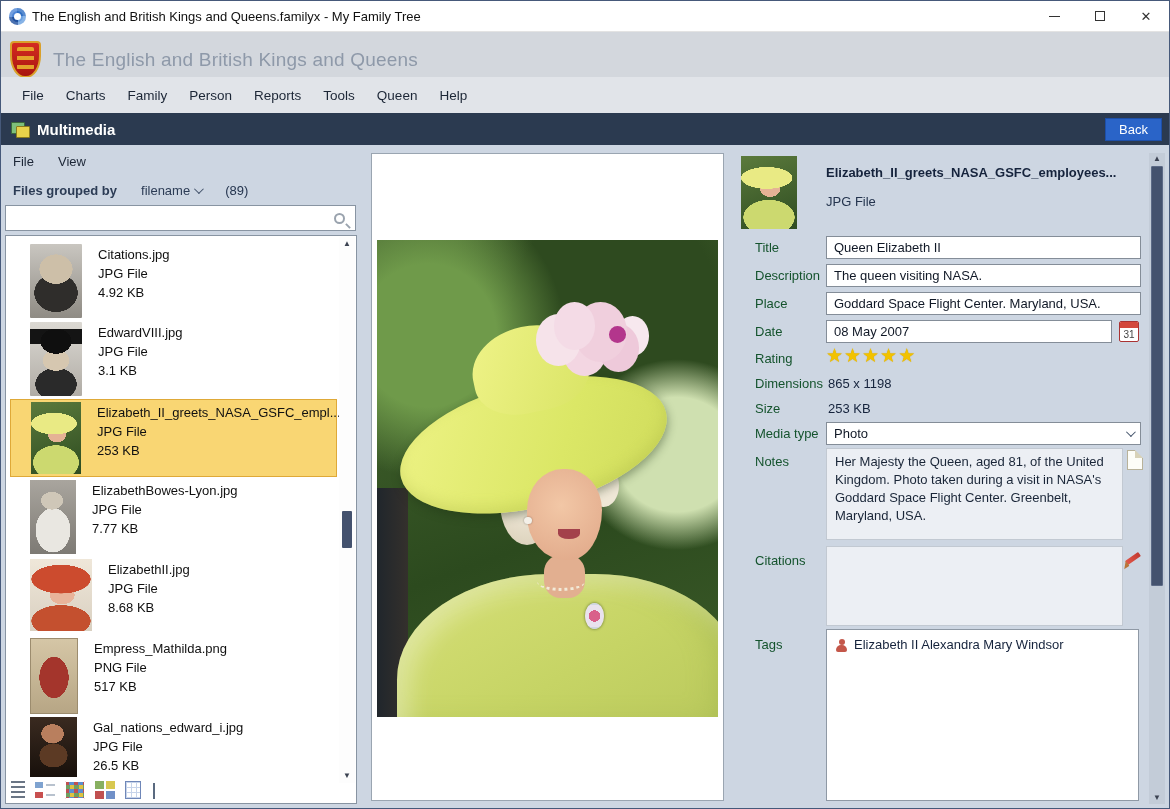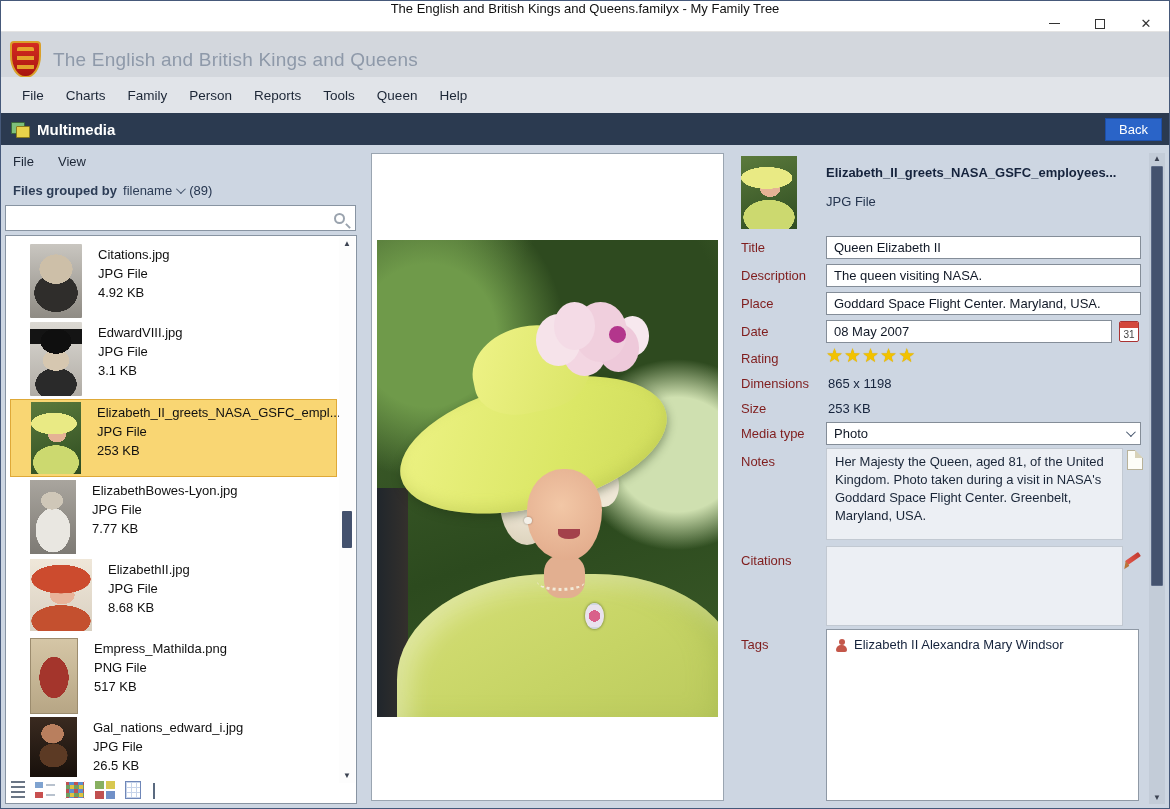--- a/index.html
+++ b/index.html
@@ -4,21 +4,21 @@
 <style>
   * { margin:0; padding:0; box-sizing:border-box; }
   html,body { width:1170px; height:809px; overflow:hidden; background:#9aa5b5; }
   .app {
     position:relative; width:1170px; height:809px;
     font-family:"Liberation Sans", sans-serif;
     background:#cdd6e2; border:1px solid #46597a; overflow:hidden;
   }
 
   
-  .titlebar { position:absolute; left:0; top:0; width:100%; height:31px; background:#fff; display:flex; align-items:center; border-bottom:1px solid #e3e3e3;flex-direction:column;}
+  .titlebar { position:absolute; left:0; top:0; width:100%; height:31px; background:#fff; display:flex; align-items:center; border-bottom:1px solid #e3e3e3;}
   .app-icon { width:17px; height:17px; margin:0 6px 0 8px; border-radius:50%;
     background: conic-gradient(#2f6fc4 0 25%, #6aa0e0 25% 50%, #1f4f9e 50% 75%, #4f86d6 75% 100%);
     box-shadow: inset 0 0 0 3px #fff3; position:relative; }
   .app-icon::after{content:""; position:absolute; inset:5px; background:#fff; border-radius:50%;}
   .titlebar-text { font-size:13px; color:#111; }
   .win-controls { margin-left:auto; display:flex; height:100%; }
   .win-btn { width:46px; height:100%; display:flex; align-items:center; justify-content:center; color:#333; font-size:13px; }
   .glyph-min { width:11px; height:0; border-top:1px solid #333; display:block; }
   .glyph-max { width:10px; height:10px; border:1px solid #333; display:block; }
 
@@ -41,21 +41,21 @@
   .mm-icon::after { content:""; position:absolute; left:5px; top:4px; width:12px; height:10px; background:#e8d24a; border:1px solid #8a7b1e; border-radius:1px;}
   .mm-title { color:#fff; font-size:15px; font-weight:bold; }
   .back-btn { margin-left:auto; margin-right:7px; background:#2a64c8; color:#fff; font-size:13px; border:1px solid #1d4fa8; padding:3px 13px; cursor:pointer; font-family:inherit;}
 
   
   .content { position:absolute; left:0; top:144px; width:1170px; height:665px; background:#cdd6e2; }
 
   
   .lp-menu { position:absolute; left:12px; top:9px; display:flex; gap:24px; }
   .lp-menu span { font-size:13px; color:#1c2636; }
-  .group-row { position:absolute; left:12px; top:38px; font-size:13px; color:#24344e; display:flex; align-items:center; gap:6px;}
+  .group-row { position:absolute; left:12px; top:38px; font-size:13px; color:#24344e; display:flex; align-items:center; gap:24px;}
   .group-label { font-weight:bold; color:#2c3c55; }
   .group-value { color:#2c3c55; display:flex; align-items:center; gap:4px;}
   .chev { width:7px; height:7px; border-right:1.5px solid #44546c; border-bottom:1.5px solid #44546c; transform:rotate(45deg) translateY(-2px); display:inline-block; }
   .search-box { position:absolute; left:4px; top:60px; width:351px; height:26px; background:#fff; border:1px solid #8894a2; display:flex; align-items:center;}
   .search-input { flex:1; border:none; outline:none; height:100%; font-size:13px; padding:0 6px; font-family:inherit; background:transparent;}
   .mag { width:11px; height:11px; border:2px solid #9aa3ae; border-radius:50%; position:relative; margin-right:10px;}
   .mag::after { content:""; position:absolute; width:6px; height:2px; background:#9aa3ae; transform:rotate(45deg); left:9px; top:10px;}
 
   .filelist { position:absolute; left:4px; top:90px; width:352px; height:569px; background:#fff; border:1px solid #8894a2; overflow:hidden;}
   .fitem { position:absolute; left:4px; width:327px; height:78px; display:flex; align-items:flex-start; padding:2px 0 0 20px; }
@@ -106,21 +106,21 @@
   .ph-earring { position:absolute; left:43.2%; top:58%; width:2.2%; height:1.6%; background:#f4f0e8; border-radius:50%; box-shadow:0 0 2px #0006;}
   .ph-necklace { position:absolute; left:47%; top:69.5%; width:14%; height:4%; border-bottom:3px dotted #f2ead8; border-radius:50%;}
   .ph-brooch { position:absolute; left:61%; top:76%; width:5.5%; height:5.5%; background:radial-gradient(circle,#d9608a 0 35%, #e9e2ee 36% 70%, #cfd6e2 71%); border-radius:50%; box-shadow:0 0 3px #5a682f;}
 
   
   .rp { position:absolute; left:735px; top:0; width:412px; height:665px; font-size:13px; }
   .rp-thumb { position:absolute; left:5px; top:11px; }
   .rp-avatar { width:56px; height:73px; }
   .rp-fname { position:absolute; left:90px; top:20px; font-weight:bold; color:#15233c; font-size:13px; }
   .rp-ftype { position:absolute; left:90px; top:49px; color:#24344e; }
-  .rlabel { position:absolute; left:5px; color:#7f1d1d; }
+  .rlabel { position:absolute; left:19px; color:#14532d; }
   .rinput { position:absolute; left:90px; width:315px; height:23px; background:#fff; border:1px solid #848d98; font-size:13px; font-family:inherit; color:#101826; padding:2px 7px; outline:none;}
   .rstatic { position:absolute; left:92px; color:#15233c; }
   .stars { position:absolute; left:90px; color:#f2c200; font-size:19px; letter-spacing:1px; text-shadow:0 0 1px #c89b00;}
   .rselect { position:absolute; left:90px; width:315px; height:23px; background:#fff; border:1px solid #848d98; display:flex; align-items:center; padding:0 7px; color:#101826; cursor:default;gap:40px;}
   .rselect .chev { margin-left:auto; }
   .rbox { position:absolute; left:90px; width:297px; background:#eceff4; border:1px solid #c2c9d2; color:#1a2638; padding:4px 8px; line-height:18px; font-size:13px;}
   .tagbox { position:absolute; left:90px; width:313px; background:#fff; border:1px solid #8f99a5; display:flex; align-items:flex-start; gap:7px; padding:7px 9px; color:#15233c;}
   .person-ico { width:11px; height:13px; position:relative; flex:none; margin-top:2px;}
   .person-ico::before{content:""; position:absolute; left:3px; top:0; width:6px; height:6px; border-radius:50%; background:#c4574a;}
   .person-ico::after{content:""; position:absolute; left:0; top:6px; width:11px; height:7px; border-radius:5px 5px 2px 2px; background:#c4574a;}

